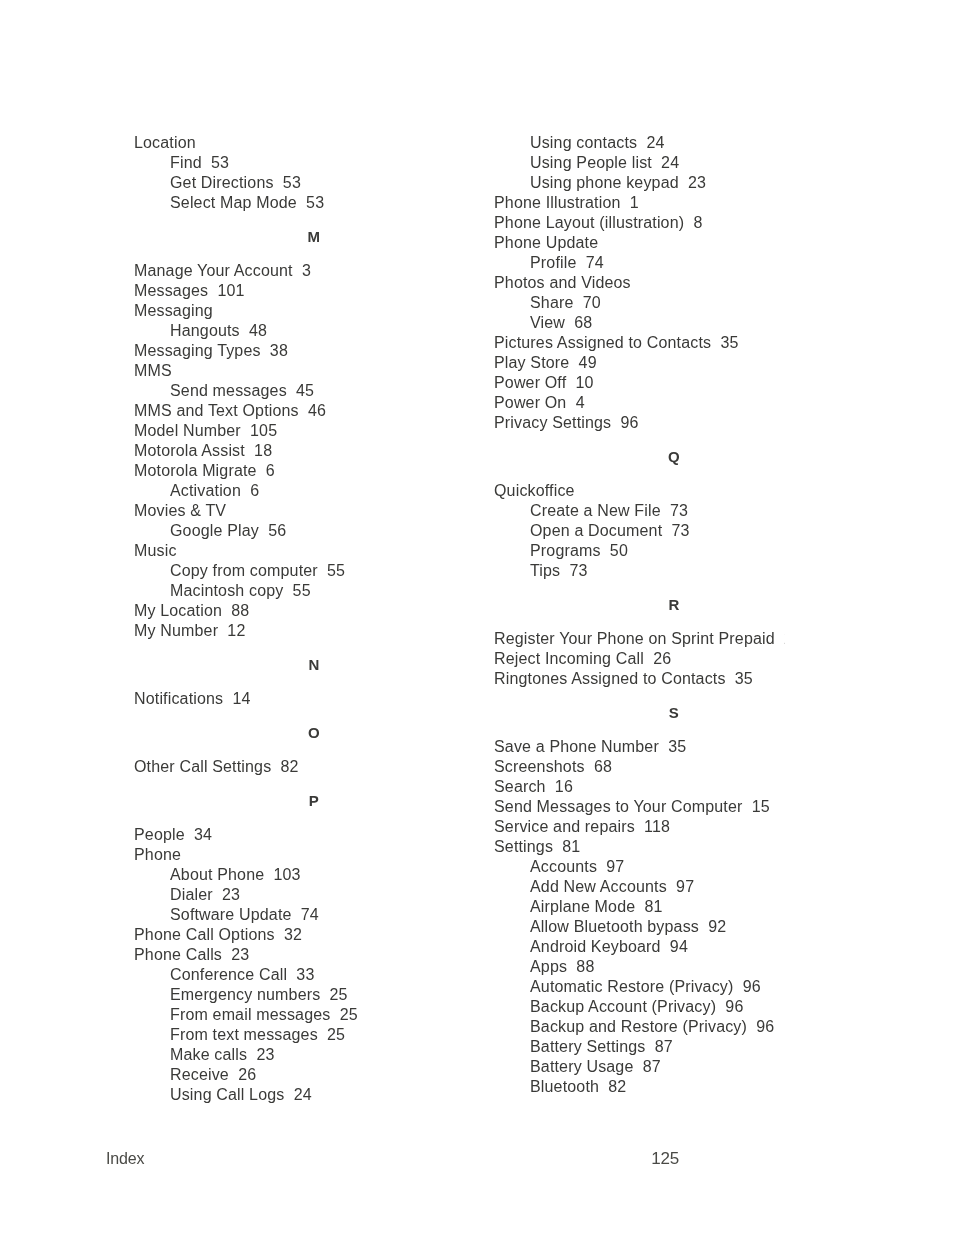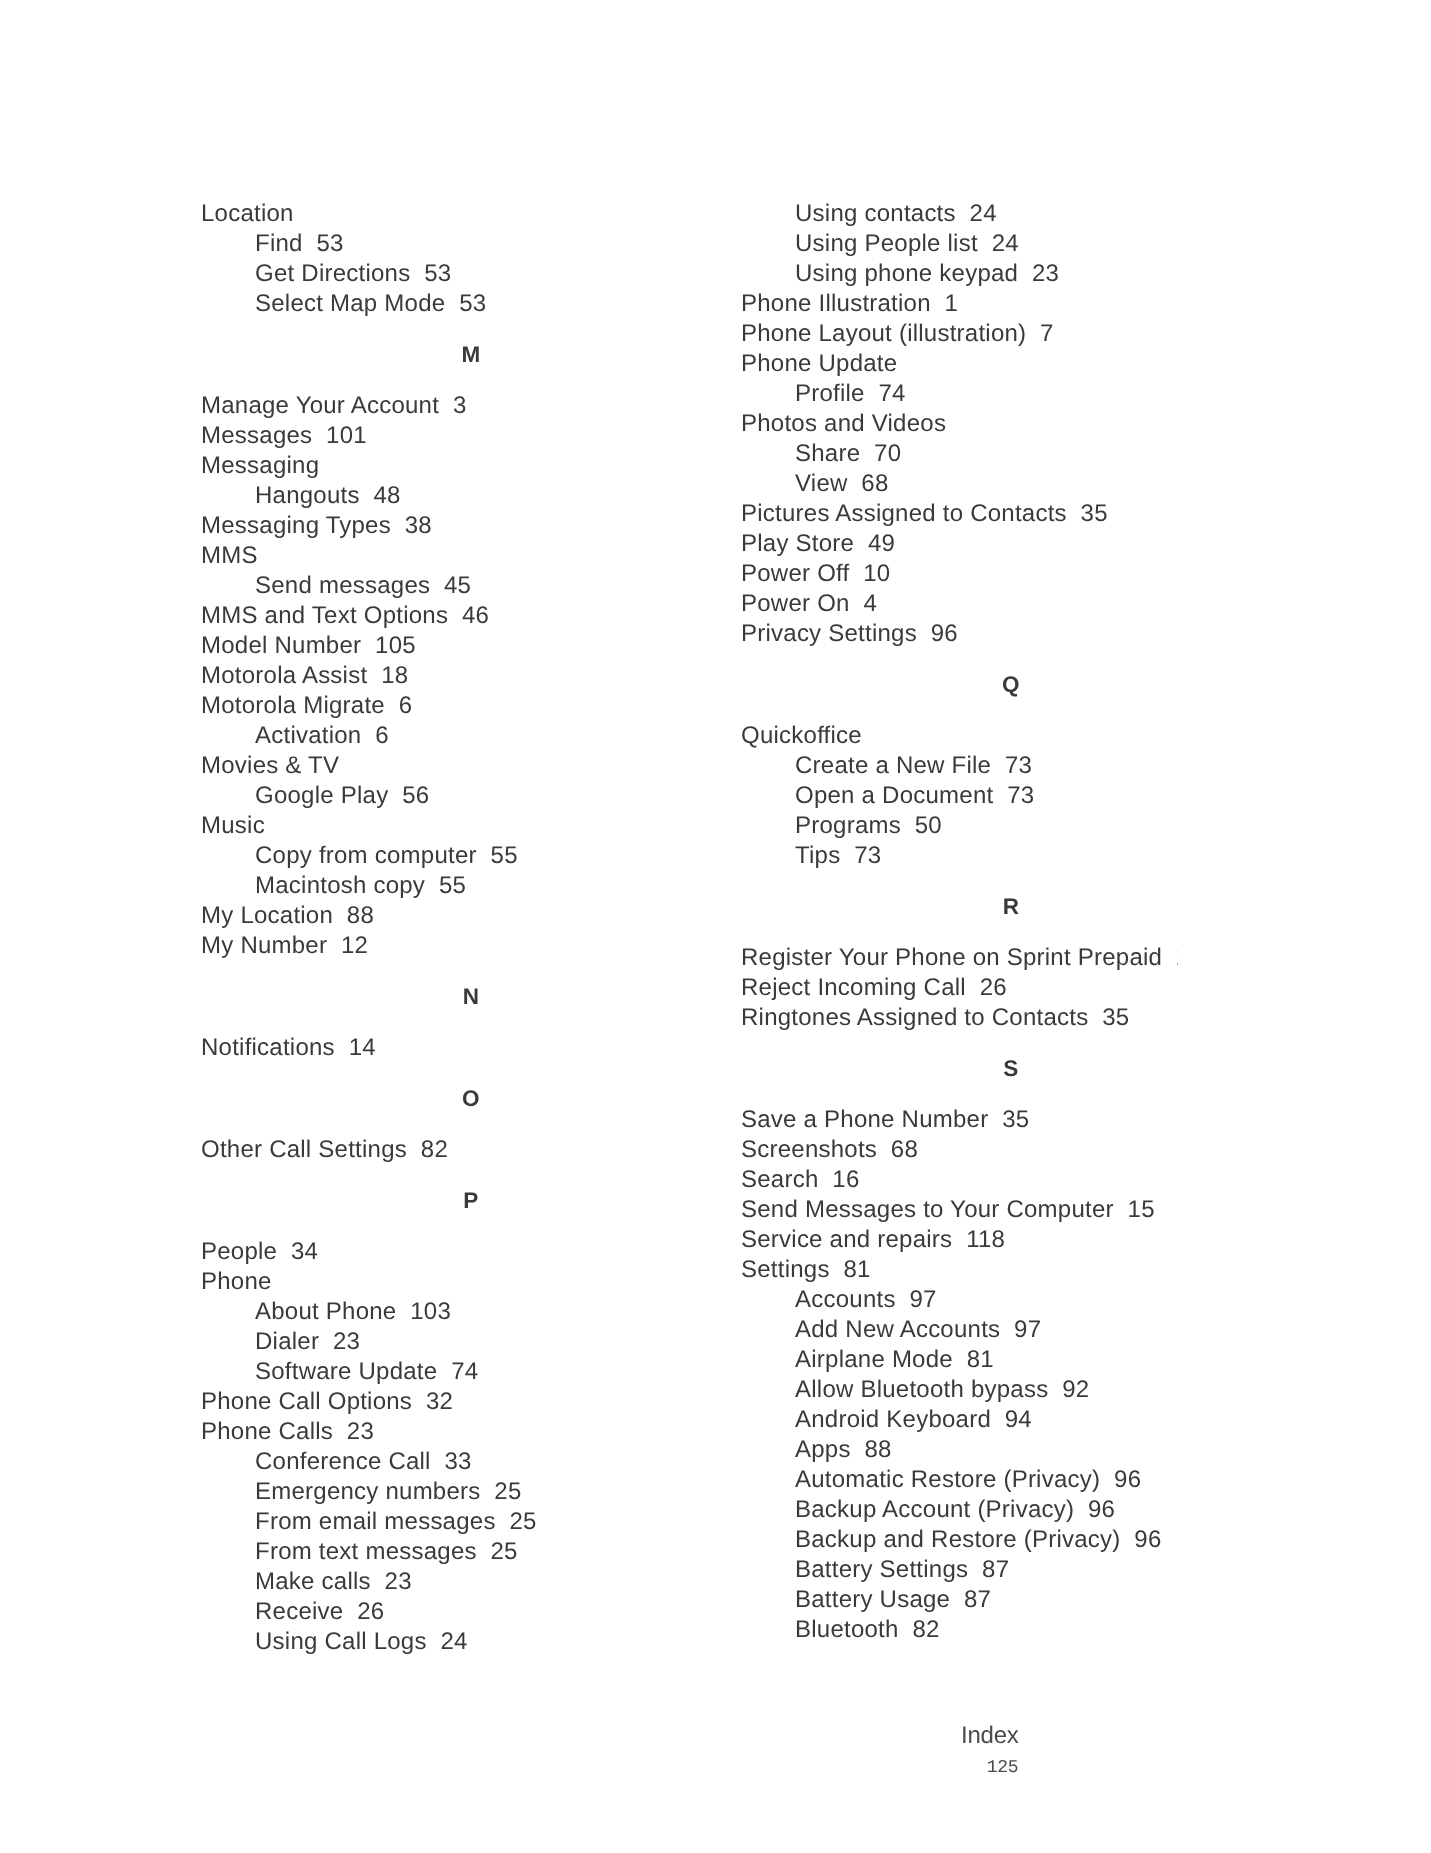--- a/index.html
+++ b/index.html
@@ -59,34 +59,33 @@
     margin-bottom: 14px;
     letter-spacing: 0.02em;
   }
   .footer {
     position: absolute;
     left: 106px;
     right: 106px;
     top: 1148px;
     height: 22px;
     display: flex;
-    flex-direction: column;
     justify-content: space-between;
-    align-items: flex-end;
+    align-items: center;
   }
   .footer-text {
     font-family: "Liberation Sans Narrow", "Liberation Sans", sans-serif;
     font-size: 16px;
     line-height: 20px;
     color: #4a4a46;
     letter-spacing: -0.01em;
   }
   .footer-page {
-    font-family: Liberation Mono, monospace;
-    font-size: 12px;
+    font-family: Liberation Sans, sans-serif;
+    font-size: 17px;
     line-height: 20px;
     color: #4a4a46;
     letter-spacing: -0.01em;
     margin-left: 35px;
   }
 </style>
 </head>
 <body>
 
 <div class="page">
@@ -135,21 +134,21 @@
         <div class="entry lvl2">From text messages  25</div>
         <div class="entry lvl2">Make calls  23</div>
         <div class="entry lvl2">Receive  26</div>
         <div class="entry lvl2">Using Call Logs  24</div>
       </div>
     <div class="column right" id="col-right">
         <div class="entry lvl2">Using contacts  24</div>
         <div class="entry lvl2">Using People list  24</div>
         <div class="entry lvl2">Using phone keypad  23</div>
         <div class="entry lvl1">Phone Illustration  1</div>
-        <div class="entry lvl1">Phone Layout (illustration)  7</div>
+        <div class="entry lvl1">Phone Layout (illustration)  8</div>
         <div class="entry lvl1">Phone Update</div>
         <div class="entry lvl2">Profile  74</div>
         <div class="entry lvl1">Photos and Videos</div>
         <div class="entry lvl2">Share  70</div>
         <div class="entry lvl2">View  68</div>
         <div class="entry lvl1">Pictures Assigned to Contacts  35</div>
         <div class="entry lvl1">Play Store  49</div>
         <div class="entry lvl1">Power Off  10</div>
         <div class="entry lvl1">Power On  4</div>
         <div class="entry lvl1">Privacy Settings  96</div>

